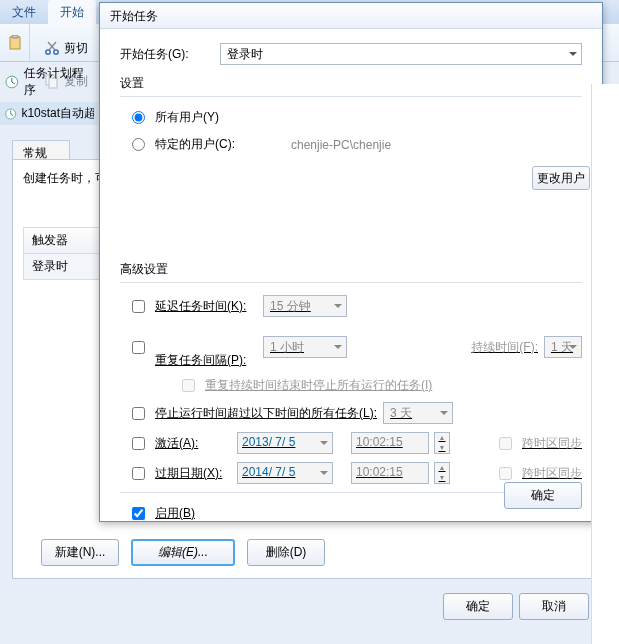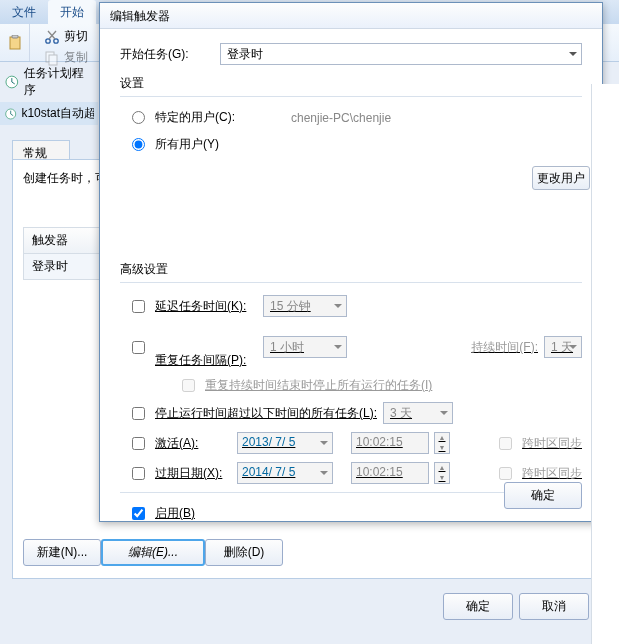--- a/index.html
+++ b/index.html
@@ -3,37 +3,37 @@
 <meta charset="utf-8">
 <style>
 * { box-sizing: border-box; font-family: "Microsoft YaHei", "Segoe UI", sans-serif; font-size: 12px; }
 body { margin: 0; width: 619px; height: 644px; background: #e8eef7; overflow: hidden; position: relative; }
 
 .ribbon-tabs { position: absolute; top: 0; left: 0; right: 0; height: 24px; background: linear-gradient(#dce8f6,#c7daf0); display: flex; }
 .ribbon-tab { padding: 4px 12px; color: #1b4d89; }
 .ribbon-tab.active { background: #f5f9fd; border-top-left-radius: 3px; border-top-right-radius: 3px; }
 
 .ribbon-band { position: absolute; top: 24px; left: 0; right: 0; height: 38px; background: linear-gradient(#f5f9fd,#e6effa); border-bottom: 1px solid #b8cde5; display: flex; }
-.ribbon-item { display: flex; align-items: center; padding: 2px 8px; gap: 4px; }
+.ribbon-item { display: flex; align-items: flex-start; padding: 2px 8px; gap: 4px; margin-top: 12px; }
 .icon-small { width: 16px; height: 16px; display: inline-block; }
 
 .tree-area { position: absolute; top: 62px; left: 0; width: 98px; }
 .tree-row { display: flex; align-items: center; padding: 3px 4px; gap: 4px; color: #000; }
 .tree-row.selected { background: #d6e5f5; }
 
 .tab-strip { position: absolute; top: 140px; left: 12px; display: flex; flex-direction: column; }
 .tab-item { padding: 4px 10px; border: 1px solid #b8cde5; border-bottom: none; background: #f5f5f5; margin-right: -1px; }
 .tab-item.active { background: #fff; }
 
 .content-panel { position: absolute; top: 159px; left: 12px; width: 580px; height: 420px; background: #fff; border: 1px solid #b8cde5; padding: 10px; }
 
 .grid-header { background: linear-gradient(#fdfdfd,#eef2f7); border: 1px solid #d5dde6; padding: 4px 8px; }
 .grid-row { border: 1px solid #d5dde6; border-top: none; padding: 4px 8px; background: #f2f6fb; }
 
-.bottom-buttons { position: absolute; bottom: 12px; left: 10px; display: flex; }
+.bottom-buttons { position: absolute; bottom: 12px; left: 28px; display: flex; gap: 12px; }
 .btn { min-width: 78px; padding: 4px 8px; border: 1px solid #9aaccb; background: linear-gradient(#fdfdfd,#e8eef7); border-radius: 3px; text-align: center; cursor: pointer; }
 .btn.highlight { border: 2px solid #4ea6ea; padding: 3px 25px; font-style: italic; }
 
 
 .dialog { position: absolute; top: 2px; left: 99px; width: 504px; height: 520px; background: #fff; border: 1px solid #6b90b8; box-shadow: 0 2px 8px rgba(0,0,0,0.3); }
 .dialog-title { height: 26px; background: linear-gradient(#fdfdfd,#eaf1fb); border-bottom: 1px solid #cfd9e6; padding: 5px 10px; }
 .dialog-body { padding: 14px 20px 10px 20px; }
 .form-row { display: flex; align-items: center; margin-bottom: 10px; gap: 20px; }
 .label { min-width: 80px; }
 .combo { flex: 1; height: 22px; border: 1px solid #adb9cc; background: #fff; padding: 2px 6px; position: relative; }
@@ -126,39 +126,39 @@
     <div class="btn">删除(D)</div>
   </div>
 </div>
 
 <div class="big-ok-cancel">
   <div class="btn" style="min-width:70px">确定</div>
   <div class="btn" style="min-width:70px">取消</div>
 </div>
 
 <div class="dialog">
-  <div class="dialog-title">编辑触发器</div>
+  <div class="dialog-title">开始任务</div>
   <div class="dialog-body">
 
     <div class="form-row">
       <span class="label">开始任务(G):</span>
       <div class="combo"><span>登录时</span></div>
     </div>
 
     <div class="fieldset-label">设置</div>
     <div class="divider" style="margin-top:-8px;"></div>
 
+    <div class="radio-row">
+      <input type="radio" checked="" style="">
+      <span>所有用户(Y)</span>
+    </div>
     <div class="radio-row">
       <input type="radio" style="">
       <span>特定的用户(C):</span>
       <span class="secondary-text">chenjie-PC\chenjie</span>
-    </div>
-    <div class="radio-row">
-      <input type="radio" checked="" style="">
-      <span>所有用户(Y)</span>
     </div>
 
     <div class="change-btn">更改用户</div>
 
     <div style="height:90px"></div>
 
     <div class="fieldset-label">高级设置</div>
     <div class="divider" style="margin-top:-8px;"></div>
 
     <div class="adv-row">

